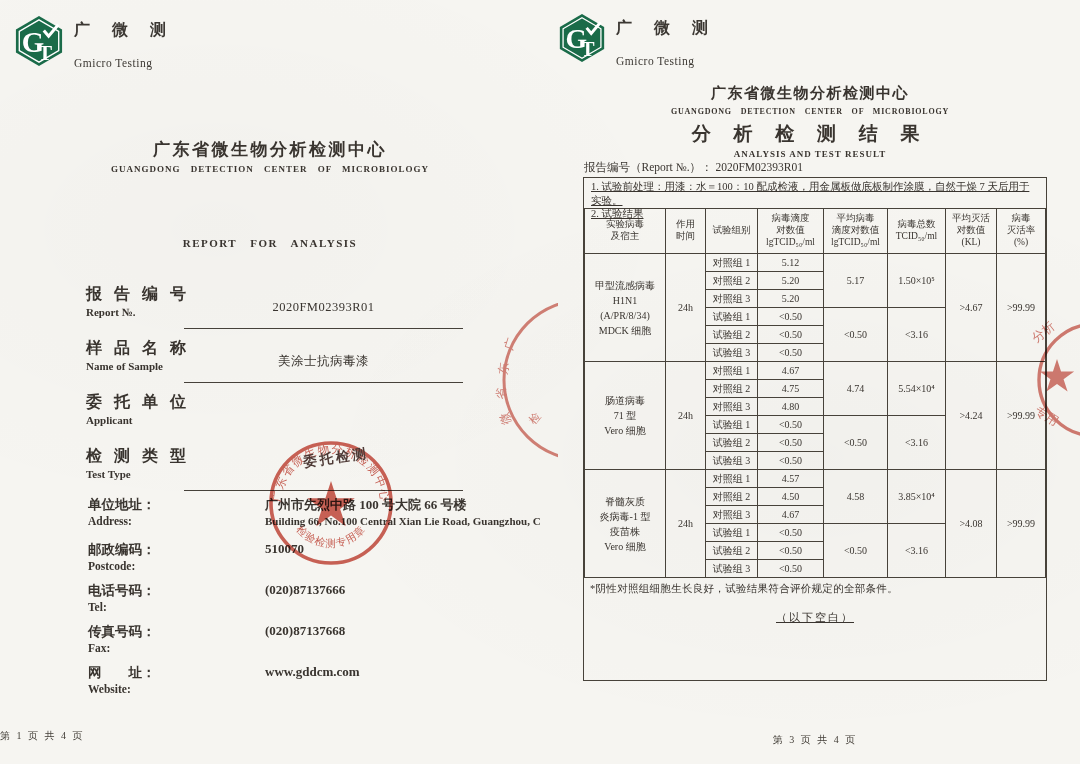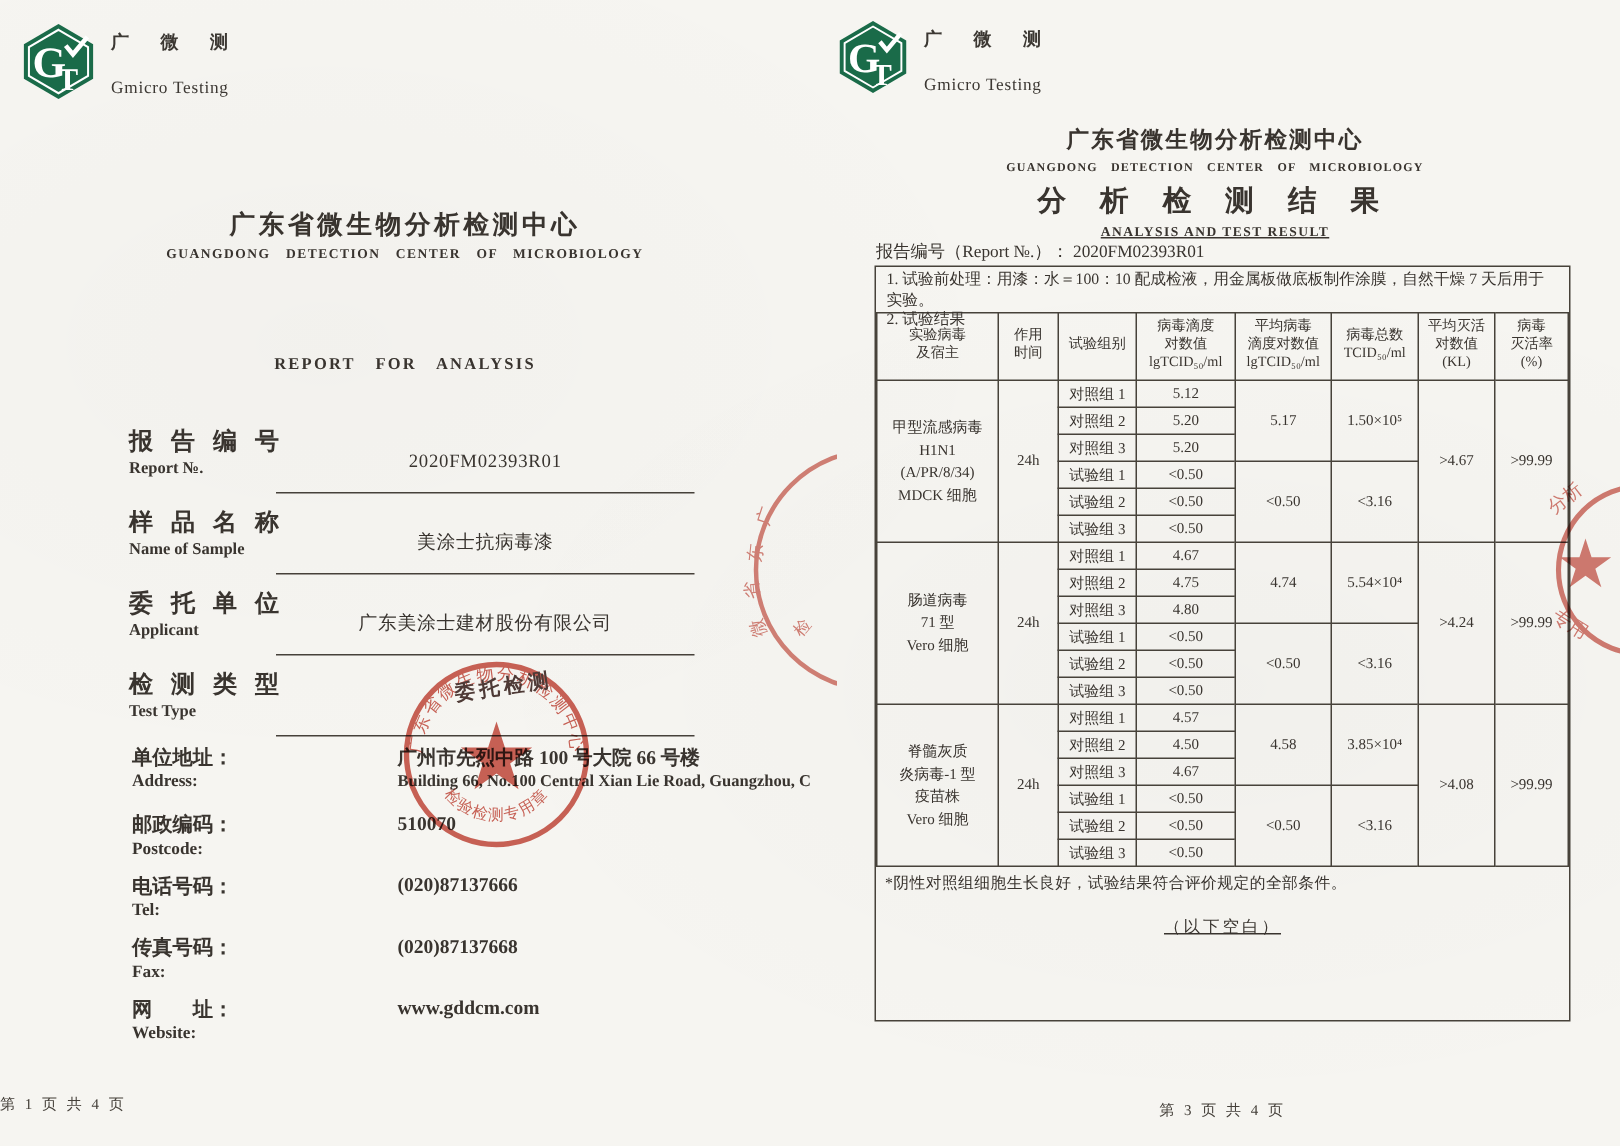--- a/index.html
+++ b/index.html
@@ -12,21 +12,21 @@
     font-family:"Liberation Serif","DejaVu Serif",serif;
     color:#39342f;
   }
   .page{position:absolute;top:0;width:540px;height:764px;overflow:hidden;}
   #page-left{left:0;}
   #page-right{left:540px;}
 
   
   .logo{position:absolute;display:flex;align-items:flex-start;gap:10px;}
   .logo-text{padding-top:6px;}
-  .logo-cn{font-size:12px;font-weight:700;letter-spacing:9px;color:#3c3833;}
+  .logo-cn{font-size:16px;font-weight:700;letter-spacing:9px;color:#3c3833;}
   .logo-en{font-size:11.5px;color:#3c3833;margin-top:16px;letter-spacing:0.5px;}
 
   .center-line{position:absolute;left:0;width:100%;text-align:center;}
 
   
   .l-org-cn{top:138px;font-size:17px;font-weight:700;letter-spacing:2.5px;}
   .l-org-en{top:164px;font-size:9px;font-weight:700;letter-spacing:1px;word-spacing:7px;}
   .l-title-cn{top:192px;font-size:30px;font-weight:700;letter-spacing:13px;}
   .l-title-en{top:237px;font-size:11px;font-weight:700;letter-spacing:1.5px;word-spacing:9px;}
 
@@ -47,25 +47,25 @@
   .c-value-en{position:absolute;left:177px;top:19px;font-size:11px;font-weight:700;white-space:nowrap;}
 
   .page-footer{position:absolute;font-size:10px;letter-spacing:2px;color:#45403a;}
   #footer-left{top:729px;left:0;width:500px;text-align:left;}
   #footer-right{top:733px;left:0;width:550px;text-align:center;}
 
   
   .r-org-cn{top:84px;font-size:15px;font-weight:700;letter-spacing:1.5px;}
   .r-org-en{top:107px;font-size:8px;font-weight:700;letter-spacing:0.8px;word-spacing:6px;}
   .r-title-cn{top:121px;font-size:19px;font-weight:700;letter-spacing:9px;}
-  .r-title-en{top:149px;font-size:9px;font-weight:700;letter-spacing:1px;text-decoration:underline;}
+  .r-title-en{top:149px;font-size:9px;font-weight:700;letter-spacing:1px;}
   .report-line{position:absolute;left:44px;top:160px;font-size:11.5px;}
 
   .result-box{position:absolute;left:43px;top:177px;width:464px;height:504px;border:1.3px solid #47423a;box-sizing:border-box;background:transparent;}
-  .notes{height:30px;box-sizing:border-box;padding:2px 7px 0 7px;font-size:10.5px;line-height:1.3;}
+  .notes{height:30px;box-sizing:border-box;padding:2px 7px 0 7px;font-size:10.5px;line-height:1.3;text-decoration:underline;}
 
   table.results{border-collapse:collapse;table-layout:fixed;width:461px;margin-left:0px;}
   table.results th, table.results td{
     border:1px solid #47423a;text-align:center;vertical-align:middle;
     font-weight:400;padding:0 1px;overflow:hidden;
   }
   table.results th{height:44px;font-size:9.5px;line-height:1.25;}
   table.results td{height:17px;font-size:10px;}
   td.virus-cell{font-size:10px;line-height:1.5;}
   .hline{display:block;}
@@ -111,21 +111,20 @@
           <div class="f-line">2020FM02393R01</div>
         </div>
         <div class="field" style="top: 338px;">
           <div class="f-label-cn">样 品 名 称</div>
           <div class="f-label-en">Name of Sample</div>
           <div class="f-line">美涂士抗病毒漆</div>
         </div>
         <div class="field" style="top: 392px;">
           <div class="f-label-cn">委 托 单 位</div>
           <div class="f-label-en">Applicant</div>
-          <div class="f-line">广东美涂士建材股份有限公司</div>
         </div>
         <div class="field" style="top: 446px;">
           <div class="f-label-cn">检 测 类 型</div>
           <div class="f-label-en">Test Type</div>
           <div class="f-line"></div>
         </div>
       </div>
     <div class="stamped-value">委托检测</div>
 
     <div id="contact-container">

